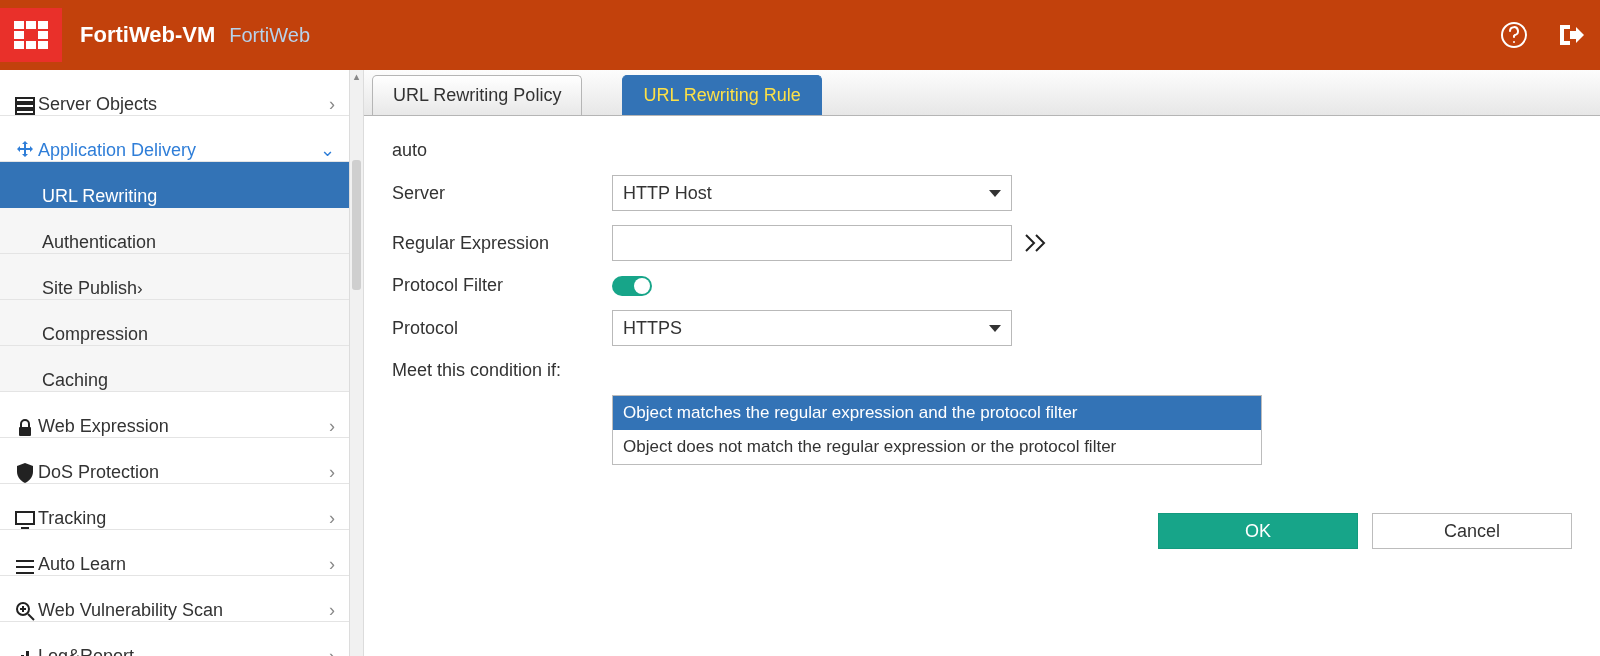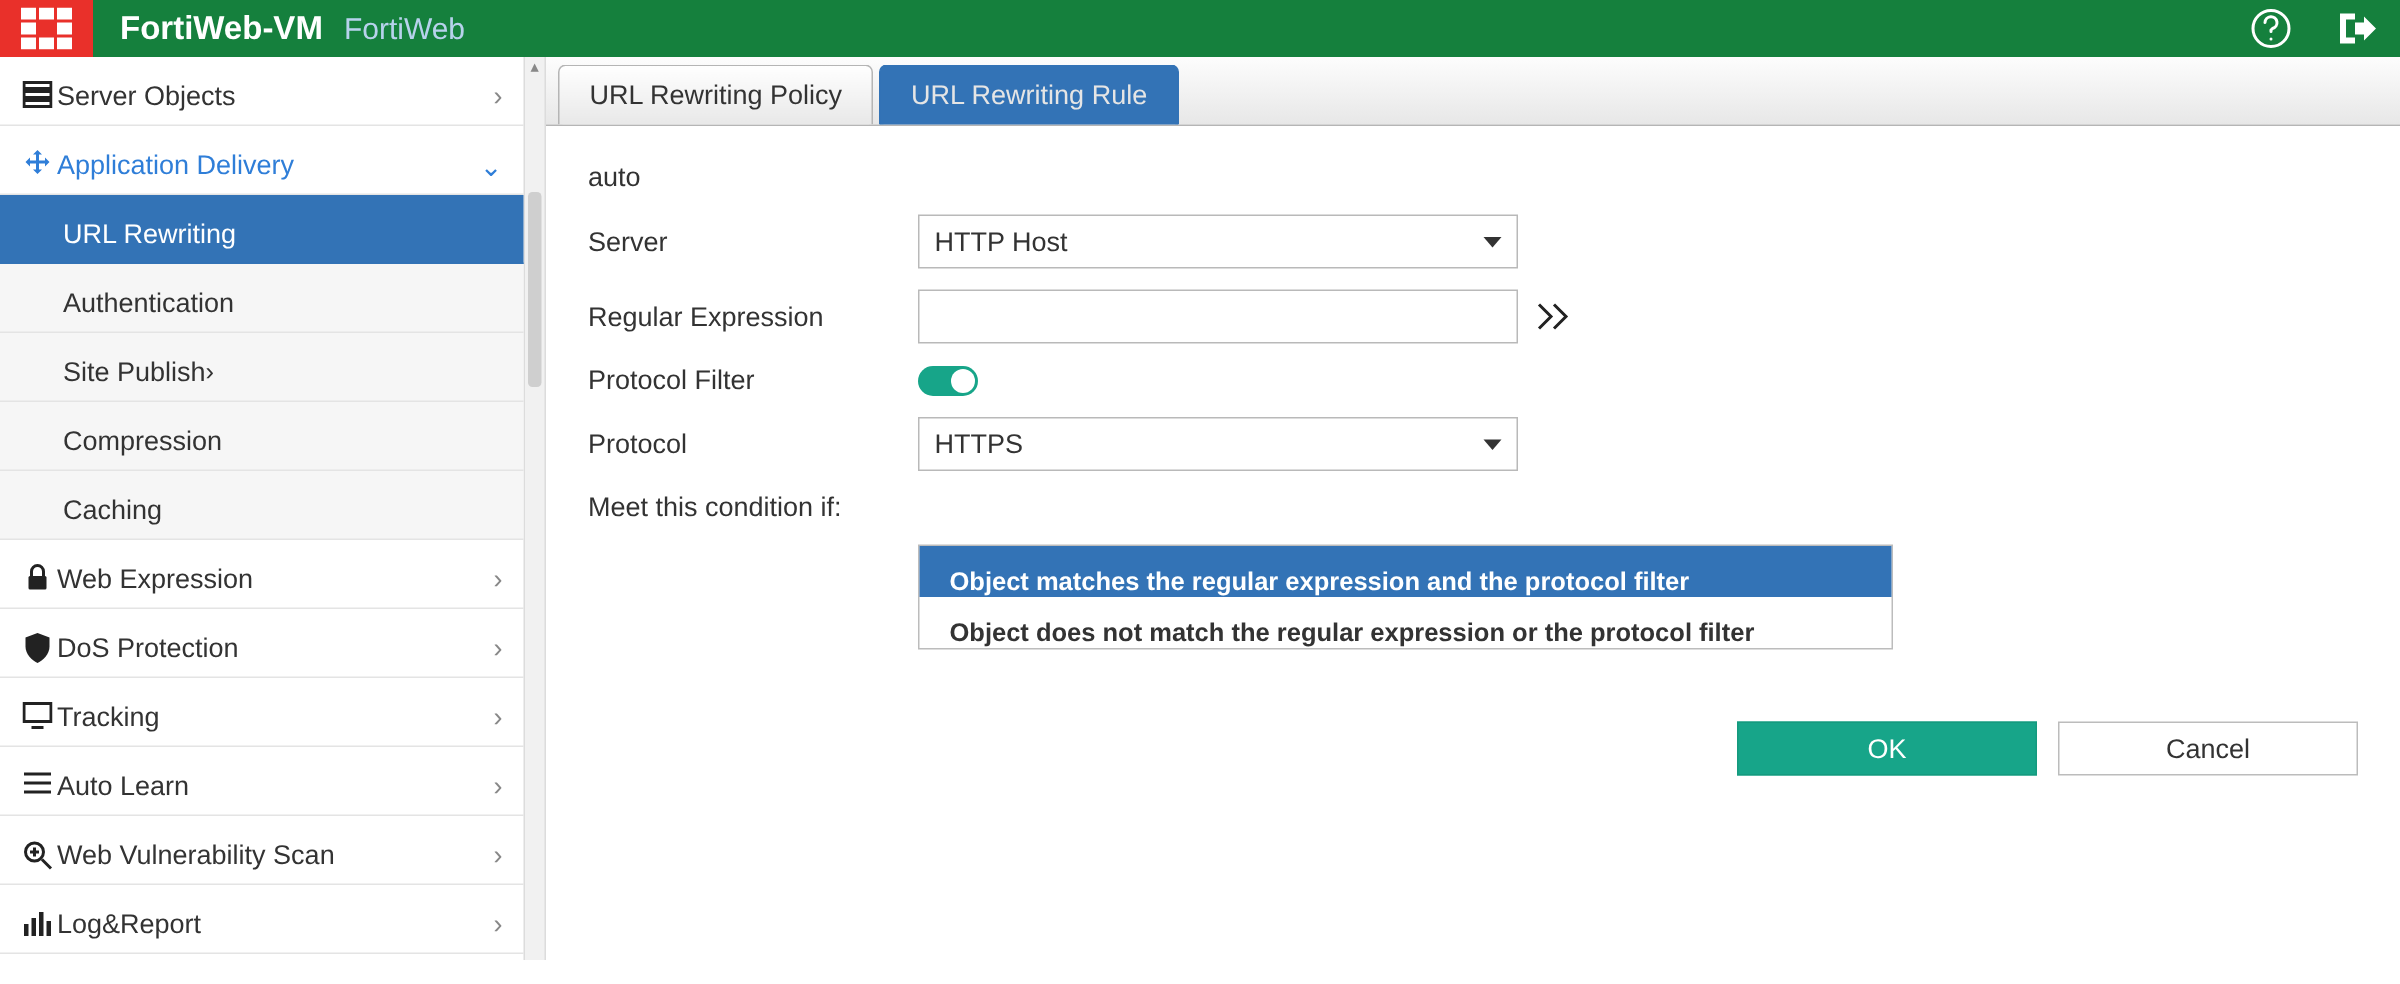--- a/index.html
+++ b/index.html
@@ -6,22 +6,22 @@
     body {
       font-family: "Segoe UI", Arial, sans-serif;
       font-size: 17px;
       color: #333;
       width: 1600px;
       height: 656px;
       overflow: hidden;
       background: #fff;
     }
     .topbar {
-      height: 38px;
-      background: #15803d;
+      height: 70px;
+      background: #c2410c;
       display: flex;
       align-items: center;
       padding-right: 16px;
       color: #fff;
     }
     .logo-block {
       width: 62px;
       height: 54px;
       background: #e9302a;
       display: flex;
@@ -59,21 +59,21 @@
     }
     .sidebar {
       width: 350px;
       border-right: 1px solid #dcdcdc;
       display: flex;
       flex-direction: column;
       background: #fff;
     }
     .side-item, .sub-item {
       display: flex;
-      align-items: flex-start;
+      align-items: flex-end;
       height: 46px;
       padding: 16px 14px 0 12px;
       border-bottom: 1px solid #e4e4e4;
       cursor: pointer;
       color: #333;
     }
     .side-item .icon-slot {
       width: 26px;
       display: flex;
       justify-content: center;
@@ -129,22 +129,23 @@
       border-bottom: none;
       border-top-left-radius: 5px;
       border-top-right-radius: 5px;
       background: linear-gradient(#fff, #e8e8e8);
       margin-right: 4px;
       cursor: pointer;
       color: #333;
     }
     .tab.active {
       background: #3373b6;
-      color: #e5e5e5;
+      color: #fde047;
       border-color: #3373b6;
+      margin-left: 36px;
     }
     .section-header {
       height: 40px;
       padding: 0 16px;
       display: flex;
       align-items: center;
       background: linear-gradient(#f5f5f5, #e8e8e8);
       border-bottom: 1px solid #c9c9c9;
       font-size: 18px;
       color: #444;
@@ -211,25 +212,24 @@
       border-radius: 50%;
     }
     .choices {
       margin-left: 220px;
       width: 650px;
       border: 1px solid #bcbcbc;
     }
     .choice {
       height: 34px;
       display: flex;
-      align-items: flex-end;
-      padding: 0 20px;
+      align-items: center;
+      padding: 0 10px;
       font-size: 17px;
       cursor: pointer;
-      font-weight: bold;
     }
     .choice.selected {
       background: #3373b6;
       color: #fff;
     }
     .buttons {
       display: flex;
       justify-content: flex-end;
       gap: 14px;
       margin-top: 48px;

